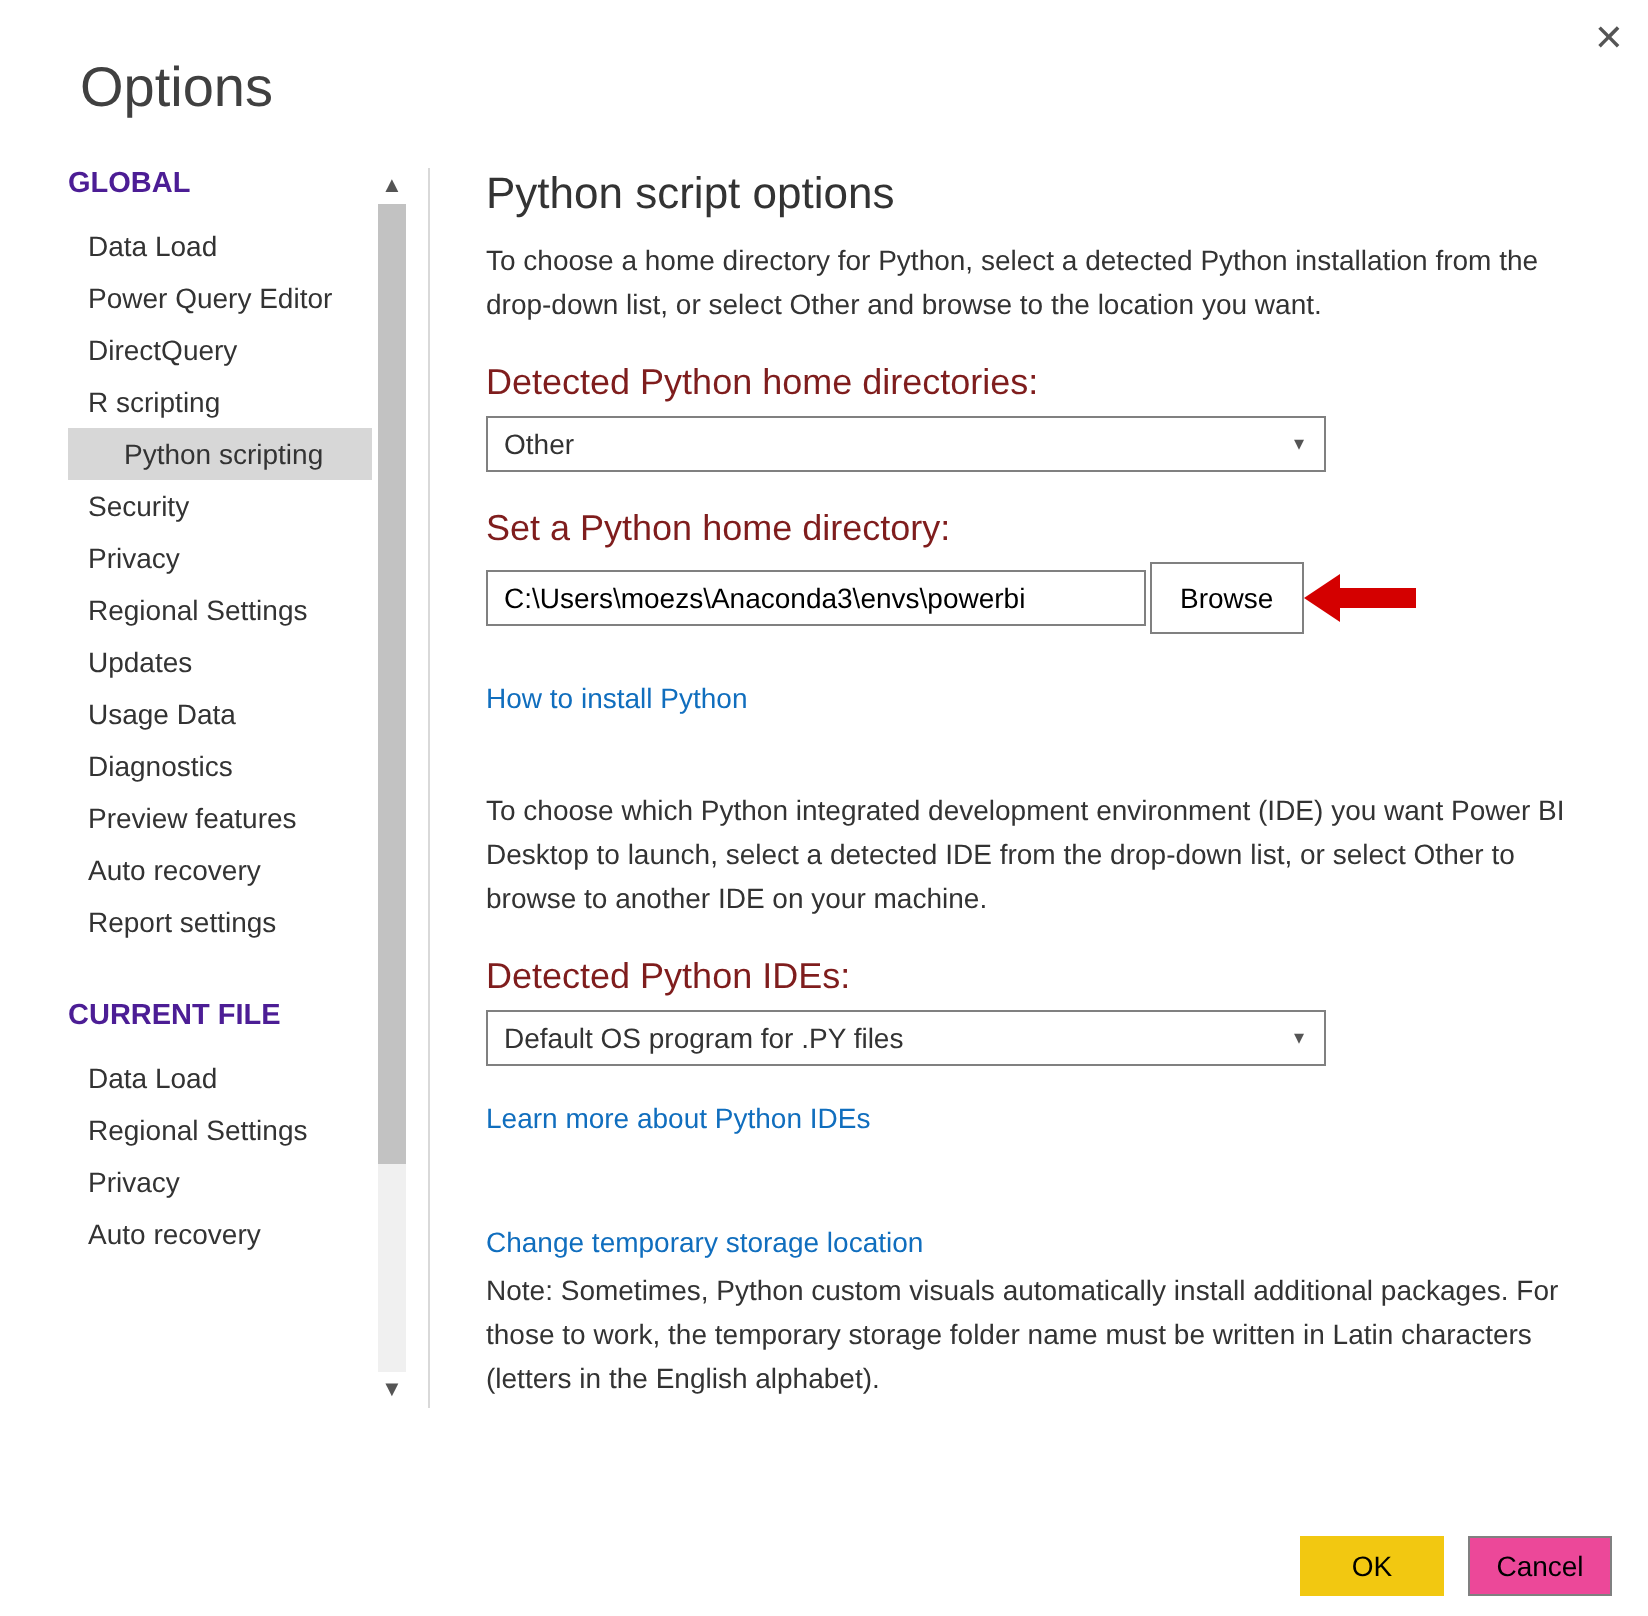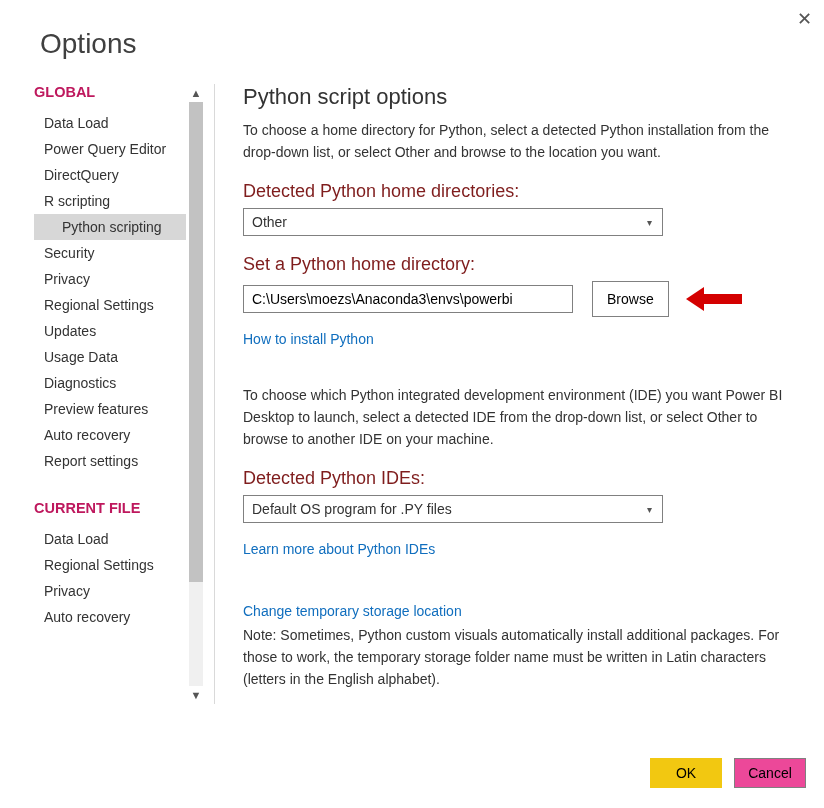--- a/index.html
+++ b/index.html
@@ -68,21 +68,21 @@
     left:0;right:0;
     height:18px;
     display:flex;align-items:center;justify-content:center;
     font-size:11px;color:#555;
     cursor:pointer;
   }
   .sb-arrow.up{top:0;}
   .sb-arrow.down{bottom:0;}
   .sb-section {
     font-weight:600;
-    color:#be185d;
+    color:#4c1d95;
     margin: 0 0 6px 0;
     padding: 0 0 4px 0;
     font-size: 14.5px;
   }
   .sb-section.second { margin-top:26px; }
   .sb-item {
     padding: 5px 0 5px 10px;
     cursor:pointer;
     color:#333;
   }
@@ -135,22 +135,22 @@
     position:absolute;
     right:10px;
     top:50%;
     transform:translateY(-50%);
     font-size:10px;
     color:#555;
   }
   .row-input {
     display:flex;
     align-items:center;
-    gap:19px;
-    margin-bottom:14px;
+    gap:2px;
+    margin-bottom:24px;
   }
   .path-input {
     width: 330px;
     height:28px;
     border:1px solid #808080;
     background:#fff;
     padding:0 8px;
     font-size:14px;
     font-family:inherit;
   }
@@ -190,21 +190,21 @@
     display:inline-block;
   }
   .note {
     font-size:14px;
     line-height:1.55;
     color:#333;
   }
   
   .footer {
     position:absolute;
-    bottom:20px;
+    bottom:10px;
     right:18px;
     display:flex;
     gap:12px;
   }
   .btn {
     min-width:72px;
     height:30px;
     border:1px solid #808080;
     background:#ec4899;
     font-size:14px;

